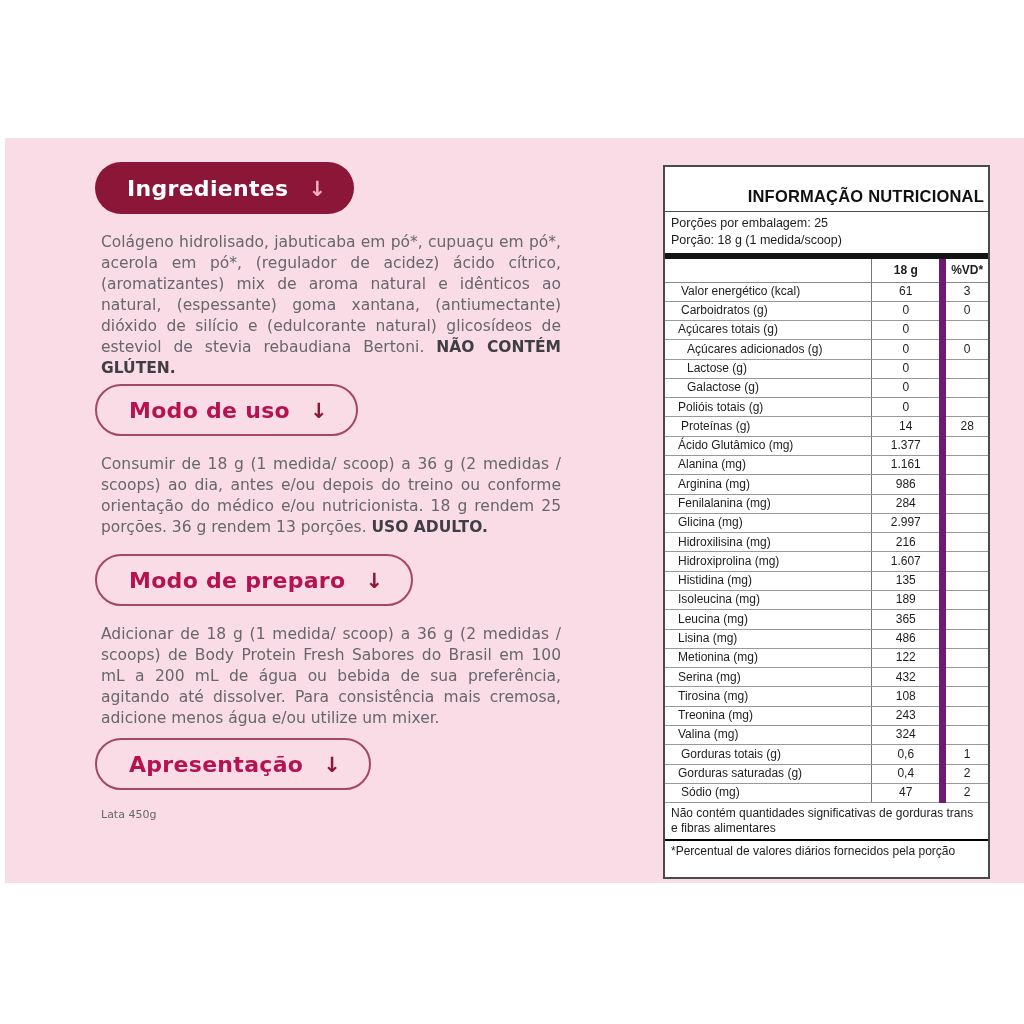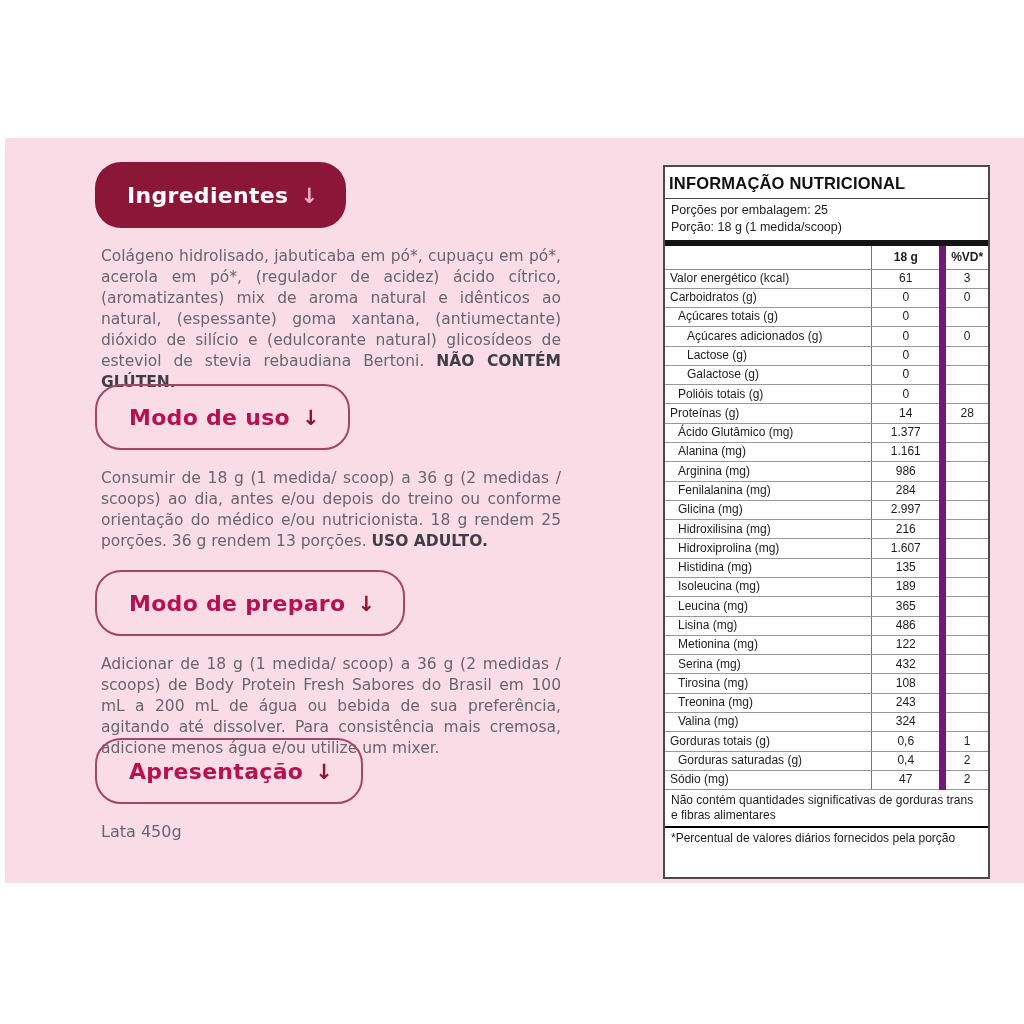--- a/index.html
+++ b/index.html
@@ -11,70 +11,70 @@
   }
   .pink-panel {
     position: absolute; left: 5px; top: 138px; width: 1019px; height: 745px;
     background: #FADCE6;
   }
 
   
   .section { position: absolute; left: 95px; width: 468px; }
   #sec-ingredientes { top: 162px; }
   #sec-uso          { top: 384px; }
-  #sec-preparo      { top: 570px; }
+  #sec-preparo      { top: 554px; }
   #sec-apresentacao { top: 738px; }
 
   .pill {
-    display: inline-flex; align-items: center; gap: 12px;
-    height: 66px; padding: 0 28px 0 32px; border-radius: 26px; text-align: center;
+    display: inline-flex; align-items: center; gap: 20px;
+    height: 52px; padding: 0 28px 0 32px; border-radius: 26px; text-align: center;
   }
   .pill-label { font-weight: bold; font-size: 22px; letter-spacing: 0.3px; }
   .arrow { font-size: 21px; font-weight: bold; line-height: 1; transform: translateY(1px); }
   .pill-filled { background: #8C1638; }
   .pill-filled .pill-label { color: #ffffff; }
   .pill-filled .arrow { color: #F2AFC6; }
   .pill-outline { border: 2px solid #A34767; background: transparent; }
   .pill-outline .pill-label { color: #B61250; }
   .pill-outline .arrow { color: #8C1638; }
 
   .para {
     margin: 18px 0 0 6px; width: 460px;
     color: #66666C; font-size: 15.5px; line-height: 21px;
     text-align: justify;
   }
   .para .bold-tail { font-weight: bold; color: #3E3E44; }
   .presentation-text {
-    margin: 18px 0 4px 6px; color: #66666C; font-size: 16px;
+    margin: 18px 0 4px 6px; color: #66666C; font-size: 11px;
   }
 
   
   .nutri {
     position: absolute; left: 663px; top: 165px; width: 327px; height: 714px;
     background: #ffffff; border: 2px solid #4A4A4A; overflow: hidden;
     font-family: "Liberation Sans", sans-serif; color: #222222;
   }
   .nutri-title {
-    text-align: left; font-weight: bold; font-size: 16.5px;
-    padding: 7px 4px 5px; letter-spacing: 0.2px; color: #111111;
+    text-align: right; font-weight: bold; font-size: 16.5px;
+    padding: 7px 4px 5px; letter-spacing: 0.2px; color: #111111; margin-top: 13px;
   }
   .nutri-title-rule { border-top: 1px solid #4A4A4A; }
   .portion-block { padding: 3px 6px 5px; font-size: 12.5px; line-height: 16.5px; color: #1d1d1d; }
   .thick-bar { height: 6px; background: #141414; }
 
   table.nutri-table { width: 100%; border-collapse: collapse; table-layout: fixed; }
   .nutri-table td {
     font-size: 12px; line-height: 13.5px; padding: 2.4px 4px;
     border-bottom: 1px solid #999999; color: #1d1d1d;
   }
   .nutri-table tr.hdr td {
     font-weight: bold; border-bottom: 1px solid #8a8a8a;
     padding-top: 5px; padding-bottom: 4px;
   }
-  .nutri-table .lbl { text-align: left; width: 64%; padding-left: 5px;
+  .nutri-table .lbl { text-align: left; width: 64%; padding-left: 16px;
     white-space: nowrap; overflow: hidden; }
   .nutri-table .ind1 { padding-left: 13px; }
   .nutri-table .ind2 { padding-left: 22px; }
   .nutri-table .val { width: 22%; text-align: center; border-left: 1px solid #777777; }
   .nutri-table .vd  { width: 14%; text-align: center; border-left: 7px solid #701a75; }
 
   .footnote {
     font-size: 12px; line-height: 14.5px; padding: 3px 6px 4px; color: #1d1d1d;
   }
   .footnote-strong-rule { border-top: 2px solid #000000; }

